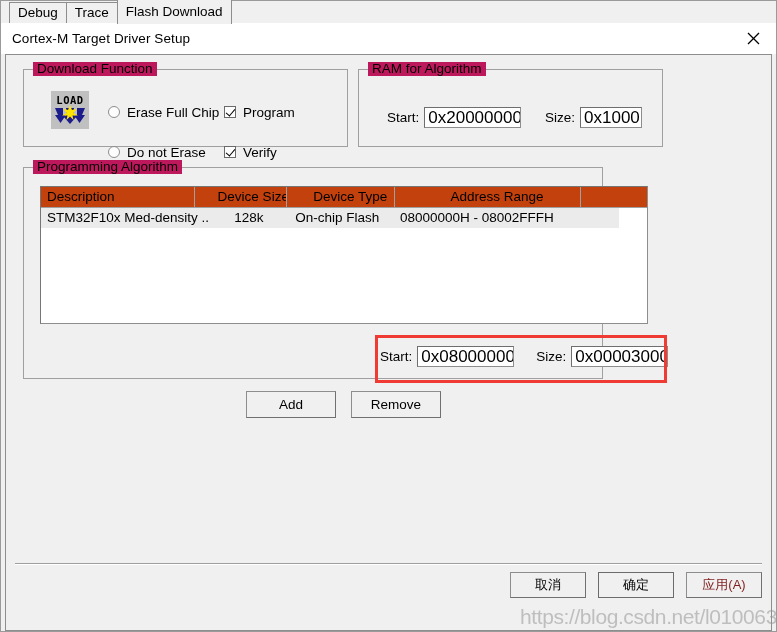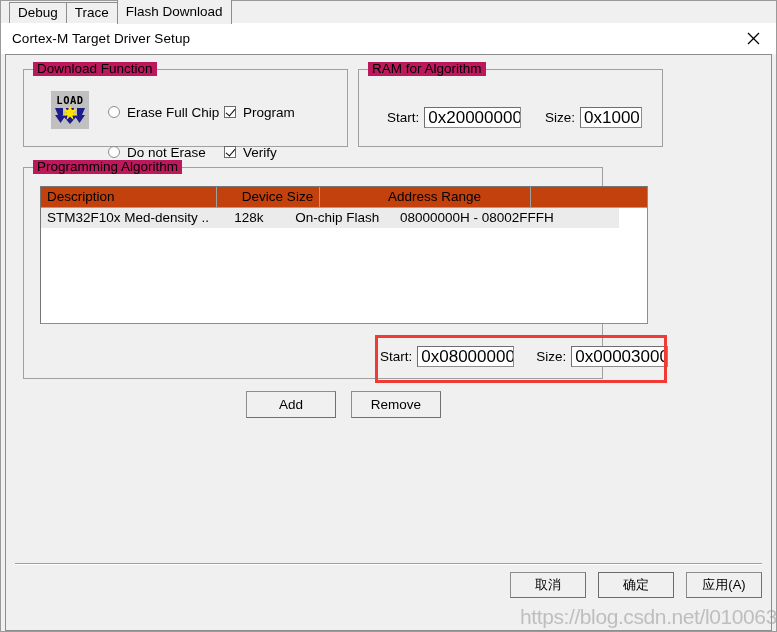--- a/index.html
+++ b/index.html
@@ -255,21 +255,21 @@
     gap: 12px;
   }
   .footer-btn {
     width: 76px; height: 26px;
     font-size: 13px;
   }
   .footer-btn.focused {
     border: 1px solid #6b6b6b;
     box-shadow: inset 0 0 0 1px #f0f0f0;
   }
-  .footer-btn.disabled { color: #000000; text-align: right; }
+  .footer-btn.disabled { color: #7f1d1d; text-align: right; }
   
   #watermark {
     position: absolute;
     left: 519px; top: 604px;
     font-size: 21px;
     color: rgba(150,150,150,0.55);
     letter-spacing: -0.4px;
     white-space: nowrap;
     pointer-events: none;
     font-family: "Liberation Sans", sans-serif;
@@ -359,20 +359,21 @@
       </div>
     </div>
 
     <div class="group" id="grp-algo">
       <div class="group-title">Programming Algorithm</div>
 
       <div id="algo-table">
         <div class="tbl-header">
           <div class="th left col-desc">Description</div>
           <div class="th col-size">Device Size</div>
+          <div class="th col-type">Device Type</div>
           <div class="th col-range">Address Range</div>
           <div class="th col-blank"></div>
         </div>
         <div class="tbl-row">
           <div class="td left col-desc">STM32F10x Med-density ...</div>
           <div class="td col-size">128k</div>
           <div class="td col-type">On-chip Flash</div>
           <div class="td col-range">08000000H - 08002FFFH</div>
           <div class="td col-blank"></div>
         </div>

